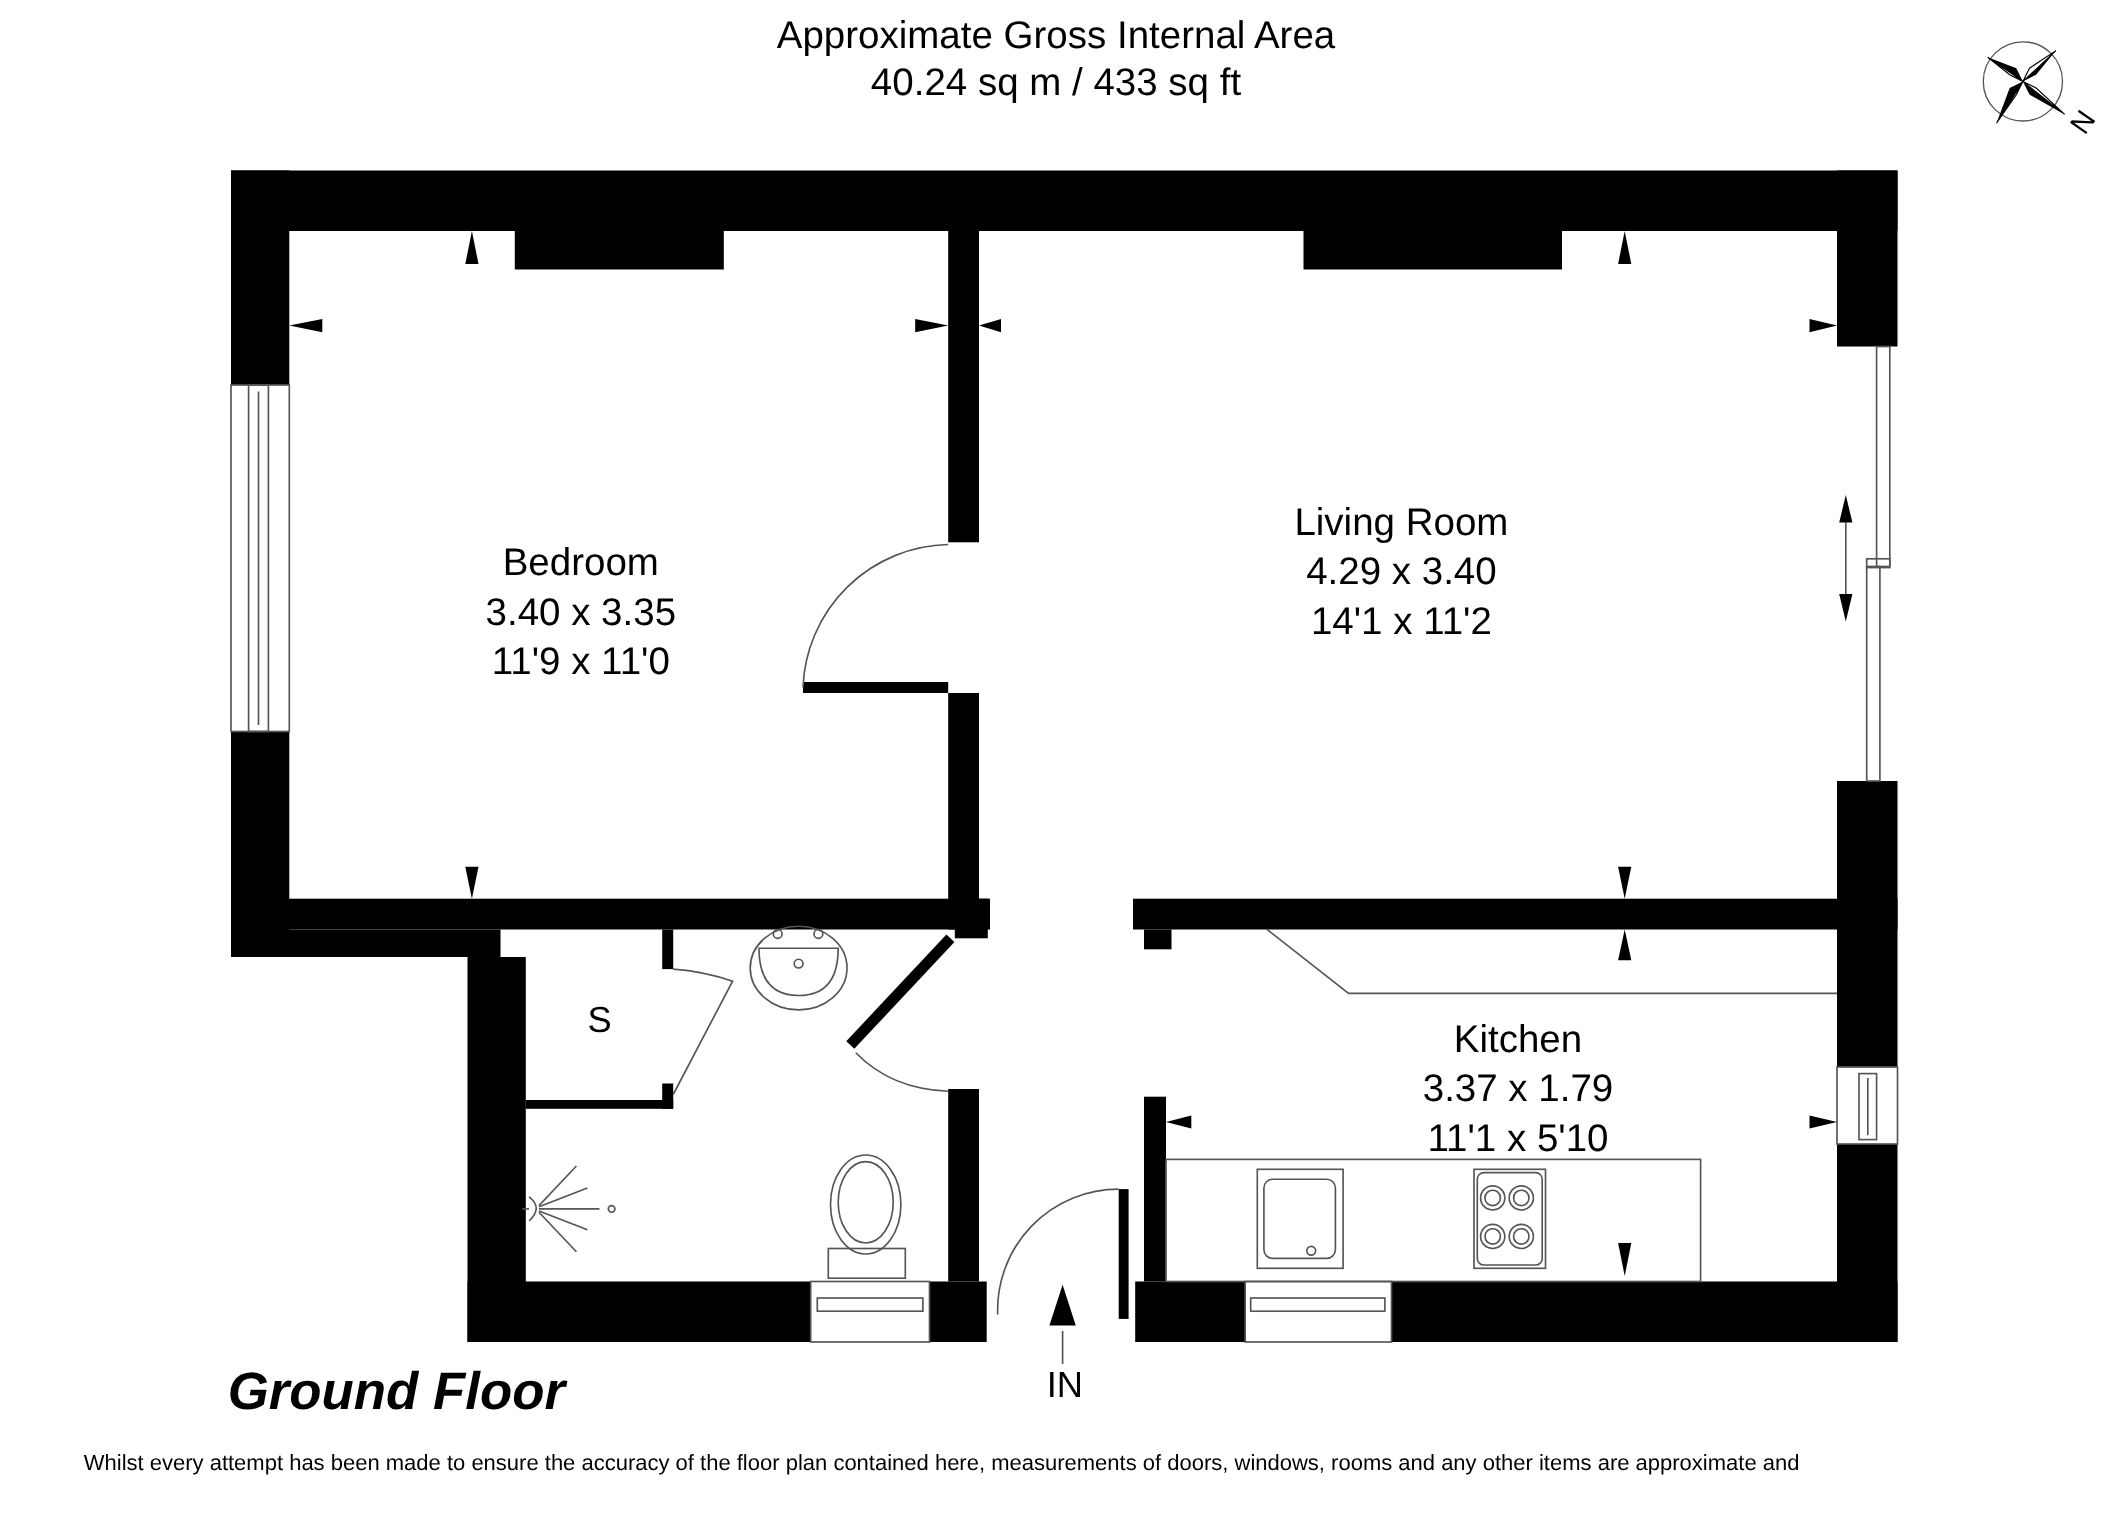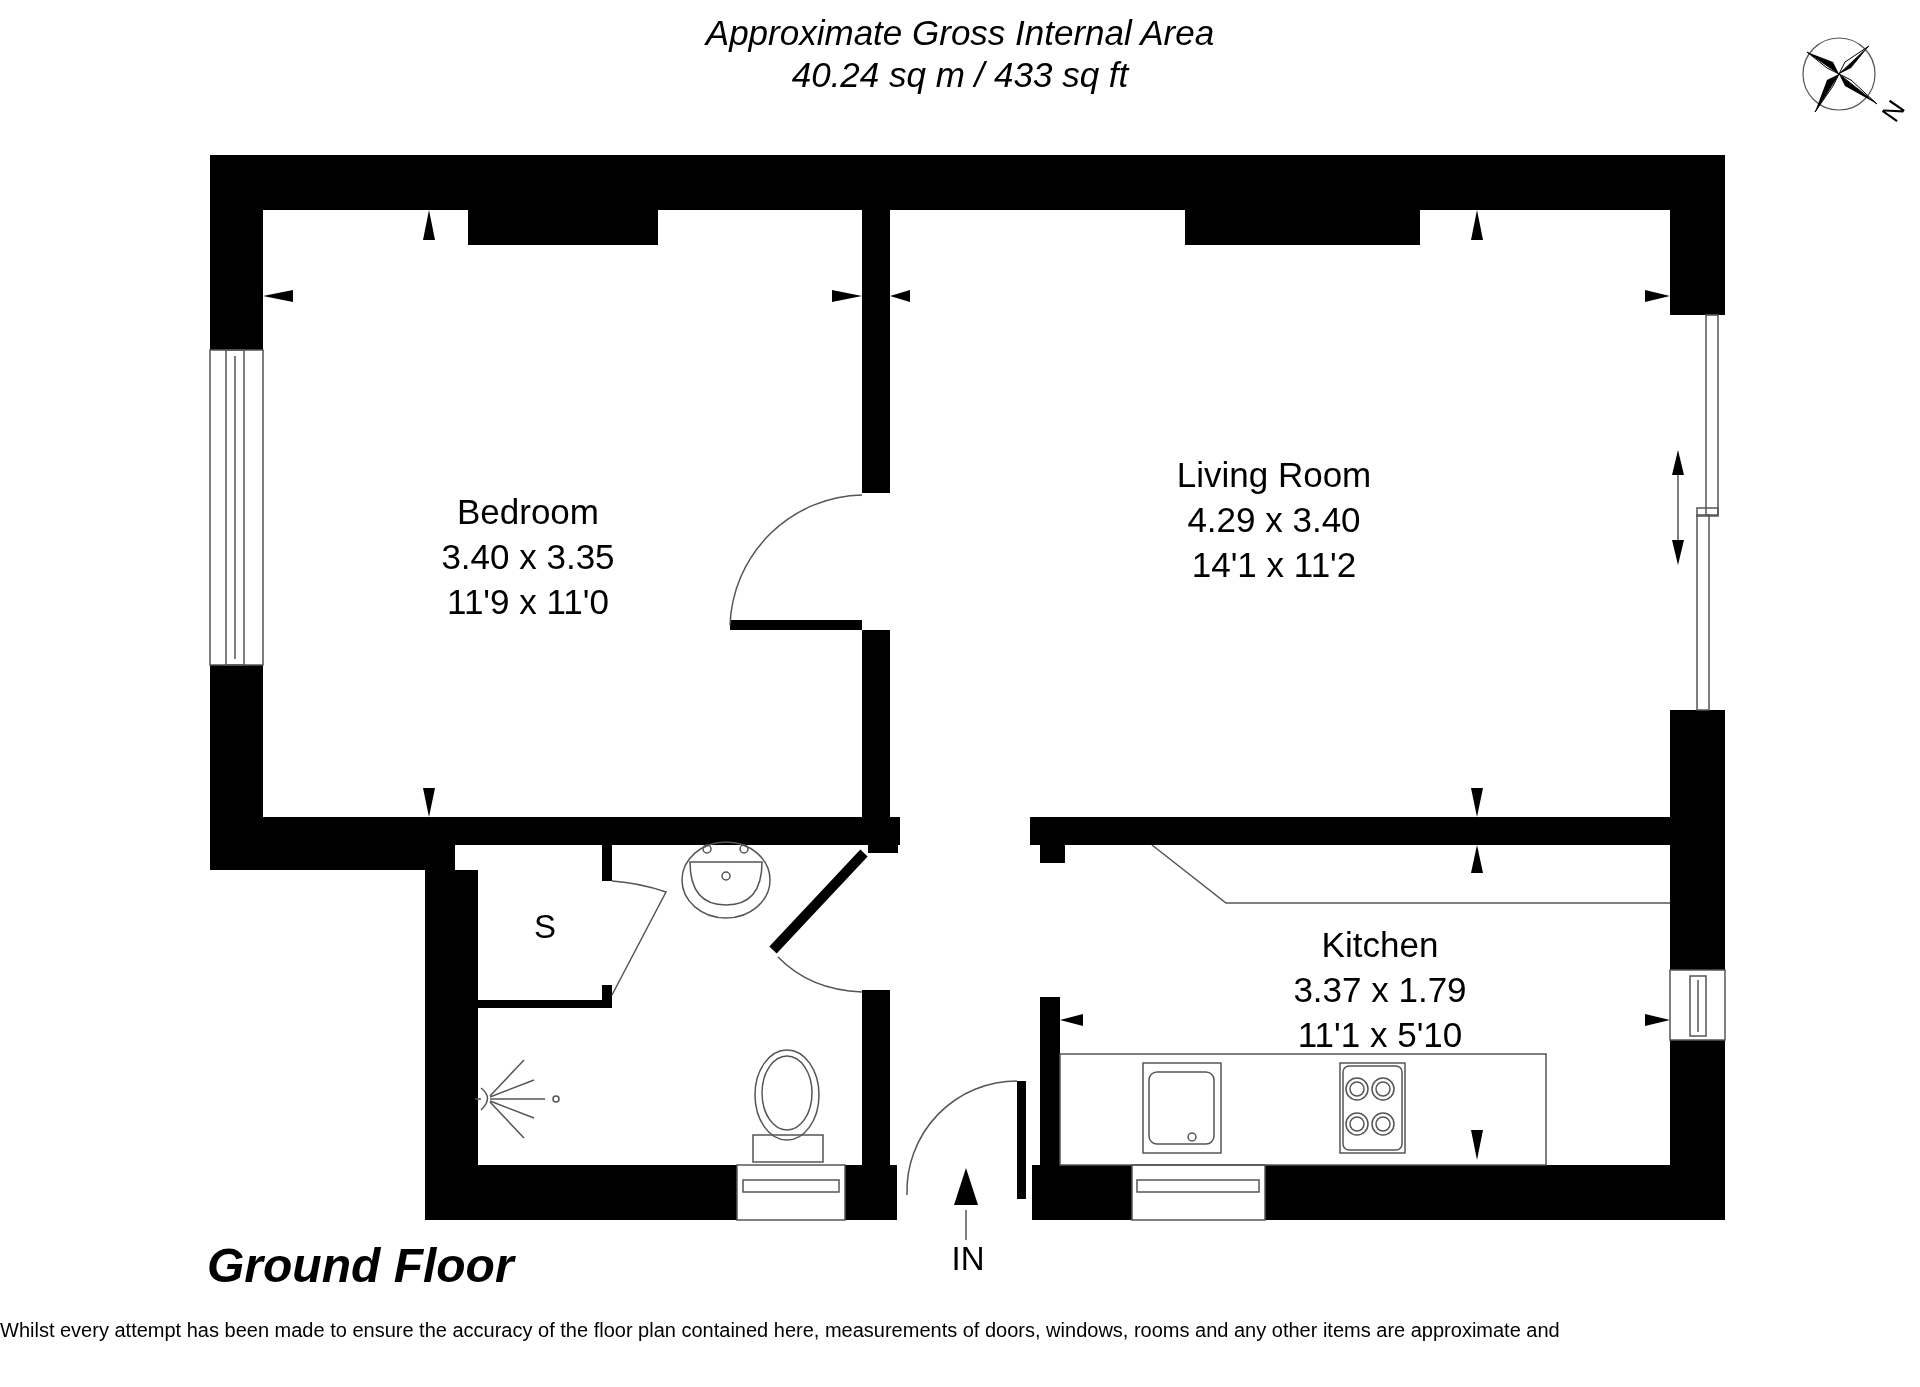--- a/index.html
+++ b/index.html
@@ -1,24 +1,24 @@
 <!DOCTYPE html>
 <html><head>
 <meta charset="utf-8">
 <style>
   html, body { margin:0; padding:0; background:#ffffff; }
   body { width:1920px; height:1387px; position:relative; overflow:hidden; font-family:"Liberation Sans", sans-serif; color:#000; }
-  .header { position:absolute; left:0; top:12px; width:1920px; text-align:center; font-size:35px; line-height:42px;font-style:italic; }
+  .header { position:absolute; left:0; top:12px; width:1920px; text-align:center; font-size:35px; line-height:42px; }
   .compass { position:absolute; left:1795px; top:30px; width:110px; height:100px; }
   .plan { position:absolute; left:0; top:0; width:1920px; height:1387px; }
   .room-label { position:absolute; text-align:center; font-size:35px; line-height:45px; transform:translateX(-50%); white-space:nowrap; }
   .small-label { position:absolute; font-size:33px; transform:translateX(-50%); }
   .floor-title { position:absolute; left:207px; top:1238px; font-size:48px; font-weight:bold;font-style:italic; }
   .in-label { position:absolute; left:968px; top:1240px; font-size:33px; transform:translateX(-50%); }
-  .disclaimer { position:absolute; left:0; top:1318px; width:1712px; font-size:20px; line-height:25px; }
+  .disclaimer { position:absolute; left:0; top:1318px; width:1712px; text-align:center; font-size:20px; line-height:25px; }
 </style>
 </head>
 <body>
 
 <div class="header">
   <div>Approximate Gross Internal Area</div>
   <div>40.24 sq m / 433 sq ft</div>
 </div>
 
 <svg class="compass" viewBox="0 0 110 100">

